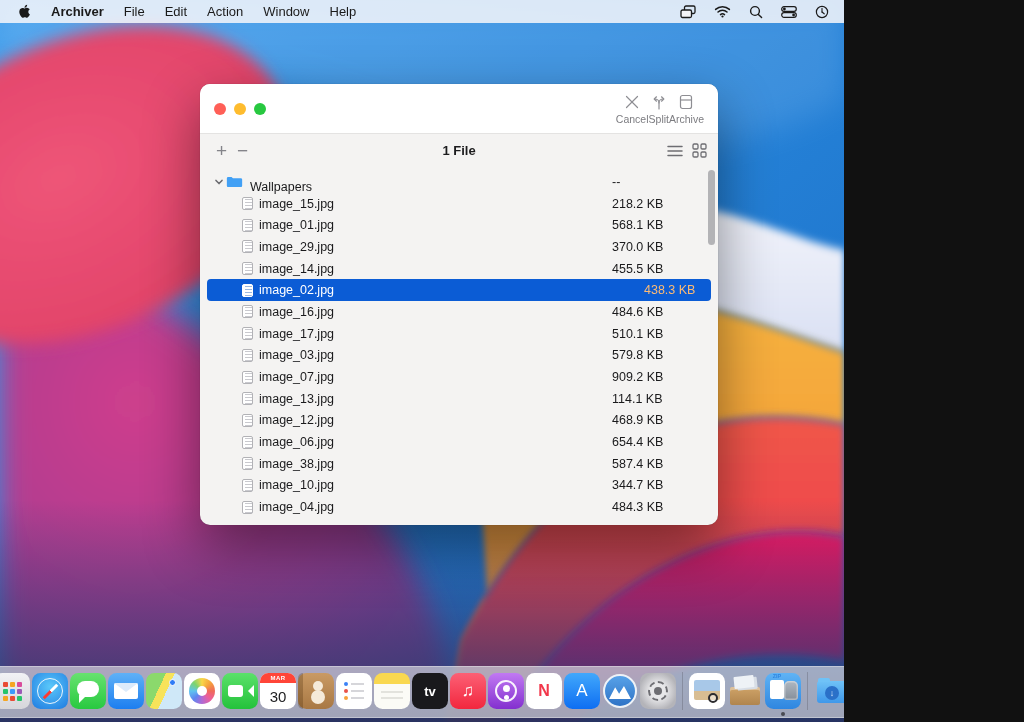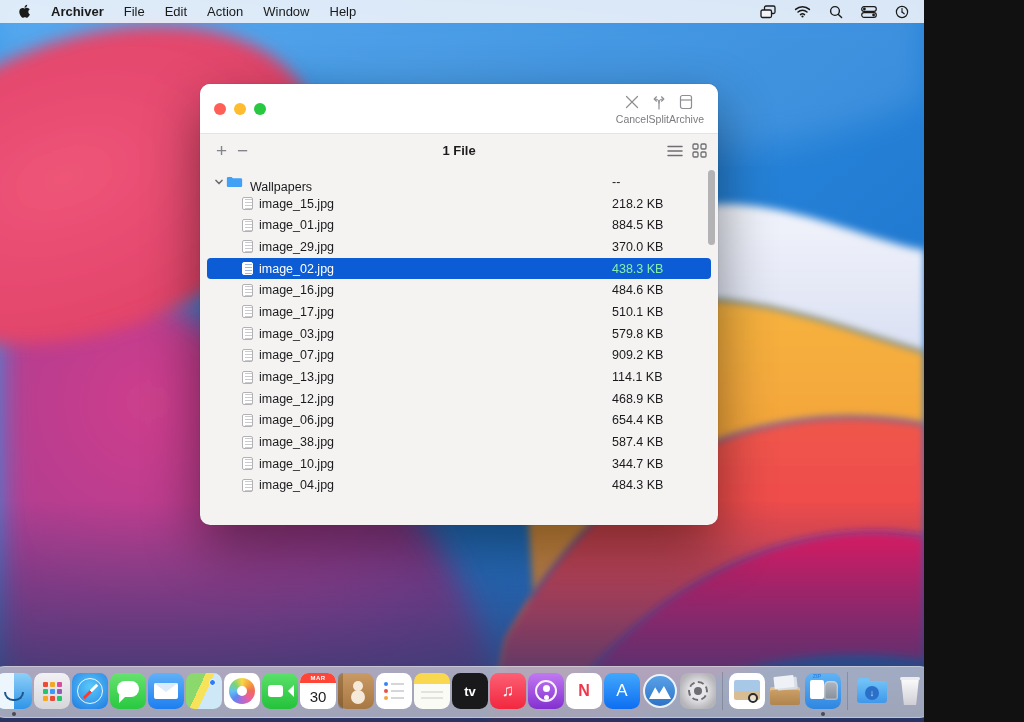--- a/index.html
+++ b/index.html
@@ -1,17 +1,17 @@
 <!DOCTYPE html>
 <html><head>
 <meta charset="utf-8">
 <style>
   html,body{margin:0;padding:0;background:#111;}
   *{box-sizing:border-box;}
-  .desktop{position:relative;width:924px;height:722px;overflow:hidden;
+  .desktop{position:relative;width:844px;height:722px;overflow:hidden;
     font-family:"Liberation Sans","DejaVu Sans",sans-serif;-webkit-font-smoothing:antialiased;}
   .wallpaper{position:absolute;inset:0;width:100%;height:100%;display:block;}
 
   
   .menubar{position:absolute;top:0;left:0;right:0;height:23px;
     background:rgba(247,247,250,.85);display:flex;align-items:center;
     font-size:13px;color:#1a1a1a;padding:0 6px;z-index:30;}
   .apple{display:flex;align-items:center;padding:0 10px 0 12px;}
   .mi{padding:0 10px;line-height:23px;}
   .appname{font-weight:700;}
@@ -48,21 +48,21 @@
   .row.file .chev svg{visibility:hidden;}
   .folder-ic{width:19px;margin:0 5px 0 1px;display:flex;align-items:center;}
   .doc{width:11px;height:13px;background:#fff;border:1px solid #b2b2b6;border-radius:2px;
     margin-left:17px;margin-right:6px;flex:none;
     background-image:linear-gradient(#c9c9ce 1px,transparent 1px);
     background-size:7px 3px;background-position:2px 4px;background-repeat:repeat-y;}
   .fname{white-space:nowrap;}
   .row.folder .fname{margin-left:0;margin-top:10px;}
   .fsize{position:absolute;left:405px;white-space:nowrap;}
   .row.sel{background:#0b5cd5;color:#fff;}
-  .row.sel .fsize{color:#86efac;}
+  .row.sel .fsize{color:#fdba74;margin-left:32px;}
   .row.sel .doc{border-color:#fff;background-color:#fff;
     background-image:linear-gradient(#9db9e0 1px,transparent 1px);}
   .scrollthumb{position:absolute;right:3px;top:86px;width:7px;height:75px;
     background:#b3b3b6;border-radius:4px;}
 
   
   .dock{position:absolute;left:50%;transform:translateX(-50%);bottom:4px;height:52px;
     display:flex;align-items:center;gap:2px;padding:6px 9px 8px;
     background:rgba(222,223,228,.66);border:1px solid rgba(255,255,255,.35);
     border-radius:19px;z-index:30;}
@@ -372,33 +372,44 @@
     </div>
         <div class="row file">
       <span class="chev">
         <svg width="8" height="8" viewBox="0 0 8 8">
               <path d="M1 2.4 L4 5.6 L7 2.4" fill="none" stroke="#6b6b70" stroke-width="1.5" stroke-linecap="round" stroke-linejoin="round"></path>
             </svg>
       </span>
 
       <span class="doc"></span>
       <span class="fname">image_01.jpg</span>
-      <span class="fsize">884.5 KB</span>
+      <span class="fsize">568.1 KB</span>
     </div>
         <div class="row file">
       <span class="chev">
         <svg width="8" height="8" viewBox="0 0 8 8">
               <path d="M1 2.4 L4 5.6 L7 2.4" fill="none" stroke="#6b6b70" stroke-width="1.5" stroke-linecap="round" stroke-linejoin="round"></path>
             </svg>
       </span>
 
       <span class="doc"></span>
       <span class="fname">image_29.jpg</span>
       <span class="fsize">370.0 KB</span>
     </div>
+        <div class="row file">
+      <span class="chev">
+        <svg width="8" height="8" viewBox="0 0 8 8">
+              <path d="M1 2.4 L4 5.6 L7 2.4" fill="none" stroke="#6b6b70" stroke-width="1.5" stroke-linecap="round" stroke-linejoin="round"></path>
+            </svg>
+      </span>
+
+      <span class="doc"></span>
+      <span class="fname">image_14.jpg</span>
+      <span class="fsize">455.5 KB</span>
+    </div>
         <div class="row file sel">
       <span class="chev">
         <svg width="8" height="8" viewBox="0 0 8 8">
               <path d="M1 2.4 L4 5.6 L7 2.4" fill="none" stroke="#6b6b70" stroke-width="1.5" stroke-linecap="round" stroke-linejoin="round"></path>
             </svg>
       </span>
 
       <span class="doc"></span>
       <span class="fname">image_02.jpg</span>
       <span class="fsize">438.3 KB</span>

